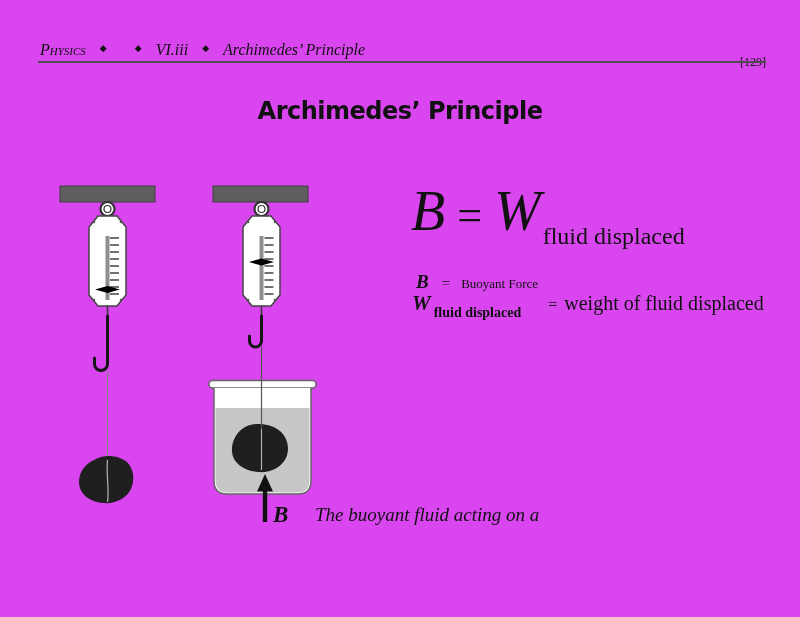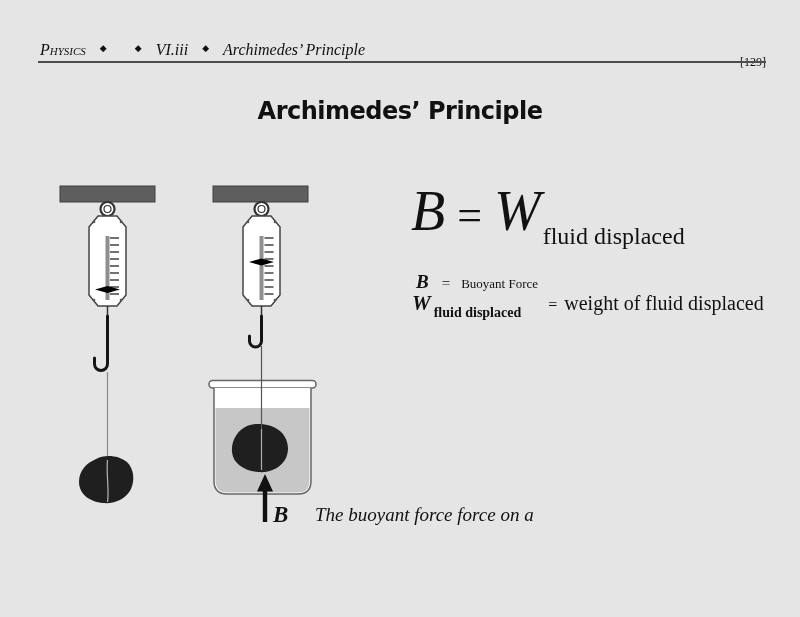--- a/index.html
+++ b/index.html
@@ -1,17 +1,17 @@
 <!DOCTYPE html>
 <html><head>
 <meta charset="utf-8">
 <style>
   html,body { margin:0; padding:0; background:#ffffff; }
   .page {
-    position:relative; width:800px; height:617px; background:#e5e5e5;
+    position:relative; width:800px; height:617px; background:#d946ef;
     font-family:"Liberation Serif", serif; color:#111; overflow:hidden;
   }
 
   
   .hdr {
     position:absolute; left:40px; top:41px;
     display:flex; align-items:baseline; font-size:16px; font-style:italic;
     white-space:nowrap;
   }
   .hdr .course { font-variant:small-caps; }
@@ -130,16 +130,16 @@
   </div>
   <div class="def2">
     <span class="sym">W</span>
     <span class="sub">fluid displaced</span>
     <span class="eq">=</span>
     <span class="meaning">weight of fluid displaced</span>
   </div>
 
   <div class="arrow-label">B</div>
   <div class="caption">
-    <div>The buoyant force force on a</div>
+    <div>The buoyant fluid acting on a</div>
   </div>
 
 </div>
 
 </body></html>

